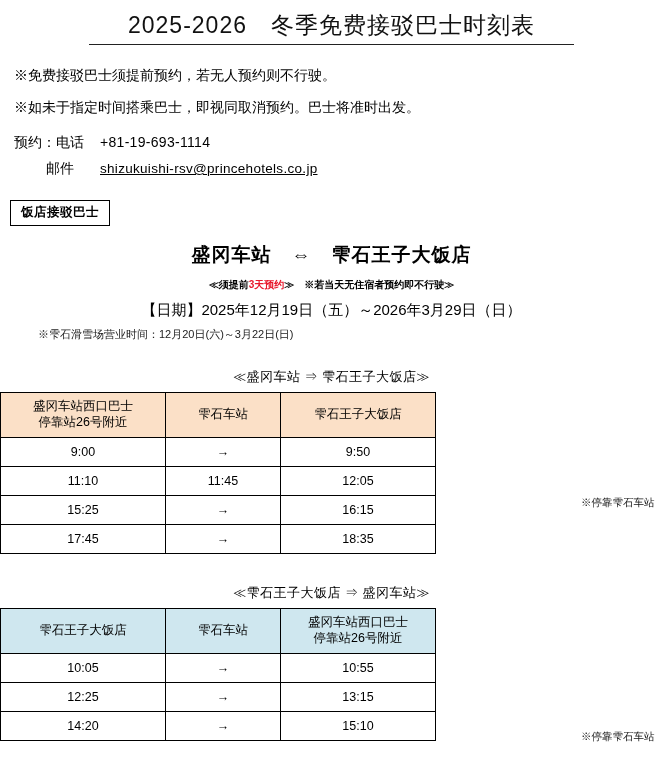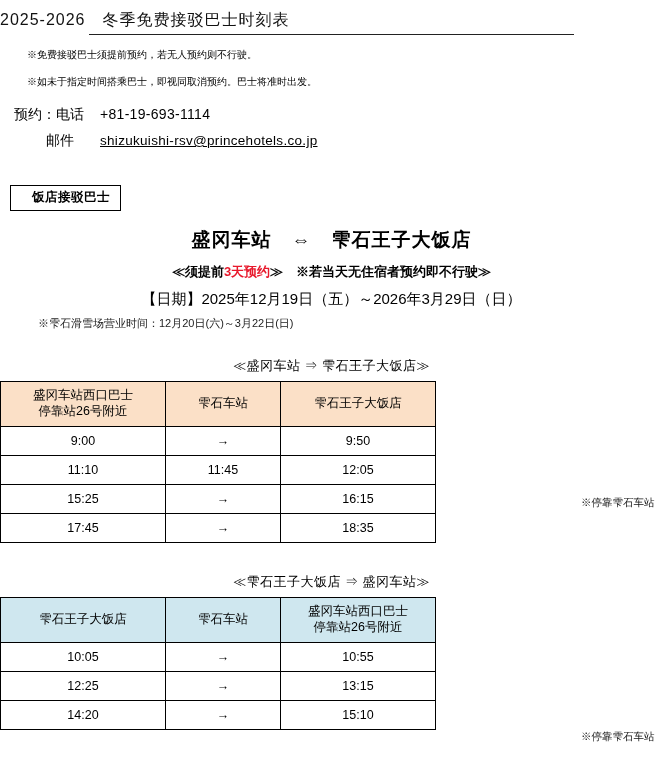--- a/index.html
+++ b/index.html
@@ -15,36 +15,37 @@
     position: relative;
     overflow: hidden;
   }
   .page {
     width: 663px;
     height: 757px;
     position: relative;
     box-sizing: border-box;
   }
   .title {
-    font-size: 16px;
+    text-align: center;
+    font-size: 23px;
     letter-spacing: 1px;
     padding-top: 10px;
     color: #111;
     font-weight: 400;
   }
   .title-underline {
     width: 485px;
     height: 1px;
     background: #222;
     margin: 3px auto 0 auto;
   }
   .notes {
-    margin-top: 14px;
-    padding-left: 27px;
-    font-size: 10px;
+    margin-top: 22px;
+    padding-left: 14px;
+    font-size: 14px;
     line-height: 1.25;
   }
   .note {
     margin-bottom: 14px;
   }
   .contact {
     margin-top: 18px;
     padding-left: 14px;
     font-size: 14px;
   }
@@ -62,38 +63,38 @@
     min-width: 54px;
   }
   .contact-value {
     letter-spacing: 0.3px;
   }
   .contact-value.underline {
     text-decoration: underline;
     font-size: 13.5px;
   }
   .section-tag {
-    margin: 27px 0 0 10px;
+    margin: 14px 0 0 10px;
     display: inline-block;
     border: 1.5px solid #000;
-    padding: 3px 10px 4px 21px;
+    padding: 3px 10px 4px 10px;
     font-size: 12.5px;
     font-weight: bold;
     letter-spacing: 0.5px;
   }
   .route-title {
     text-align: center;
     font-size: 19px;
     font-weight: bold;
     margin-top: 16px;
     letter-spacing: 1px;
   }
   .route-sub {
     text-align: center;
-    font-size: 13px;
+    font-size: 10px;
     font-weight: bold;
     margin-top: 10px;
   }
   .red {
     color: #e8192c;
   }
   .route-date {
     text-align: center;
     font-size: 15px;
     margin-top: 9px;

